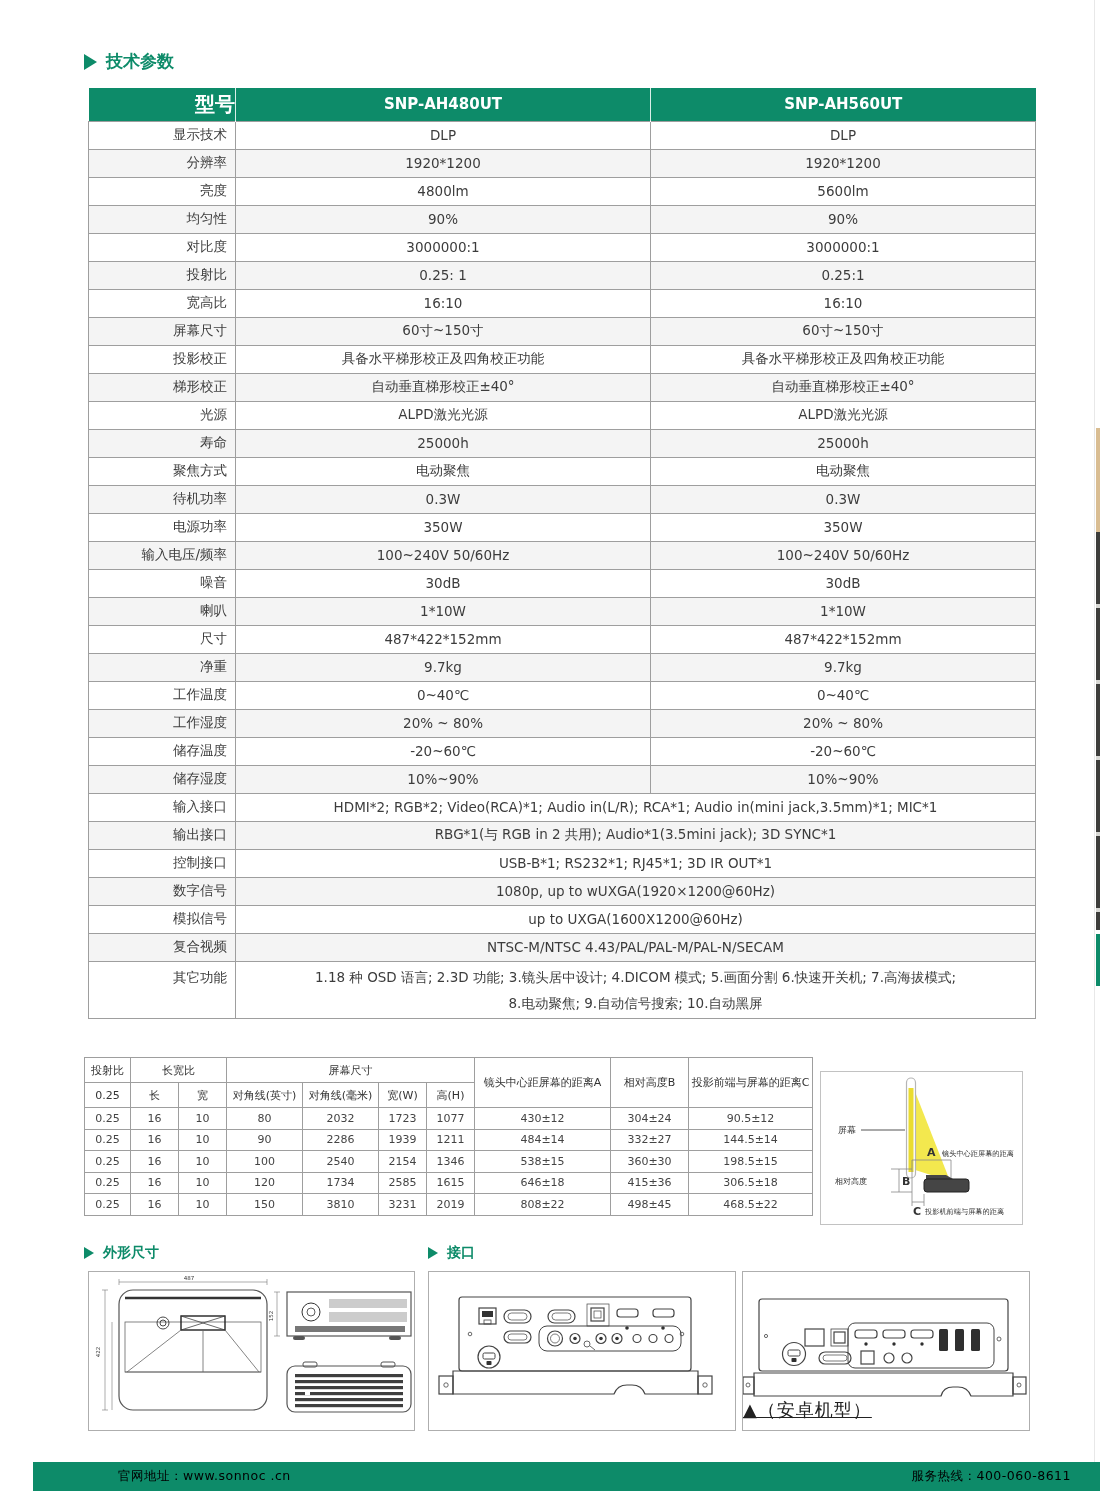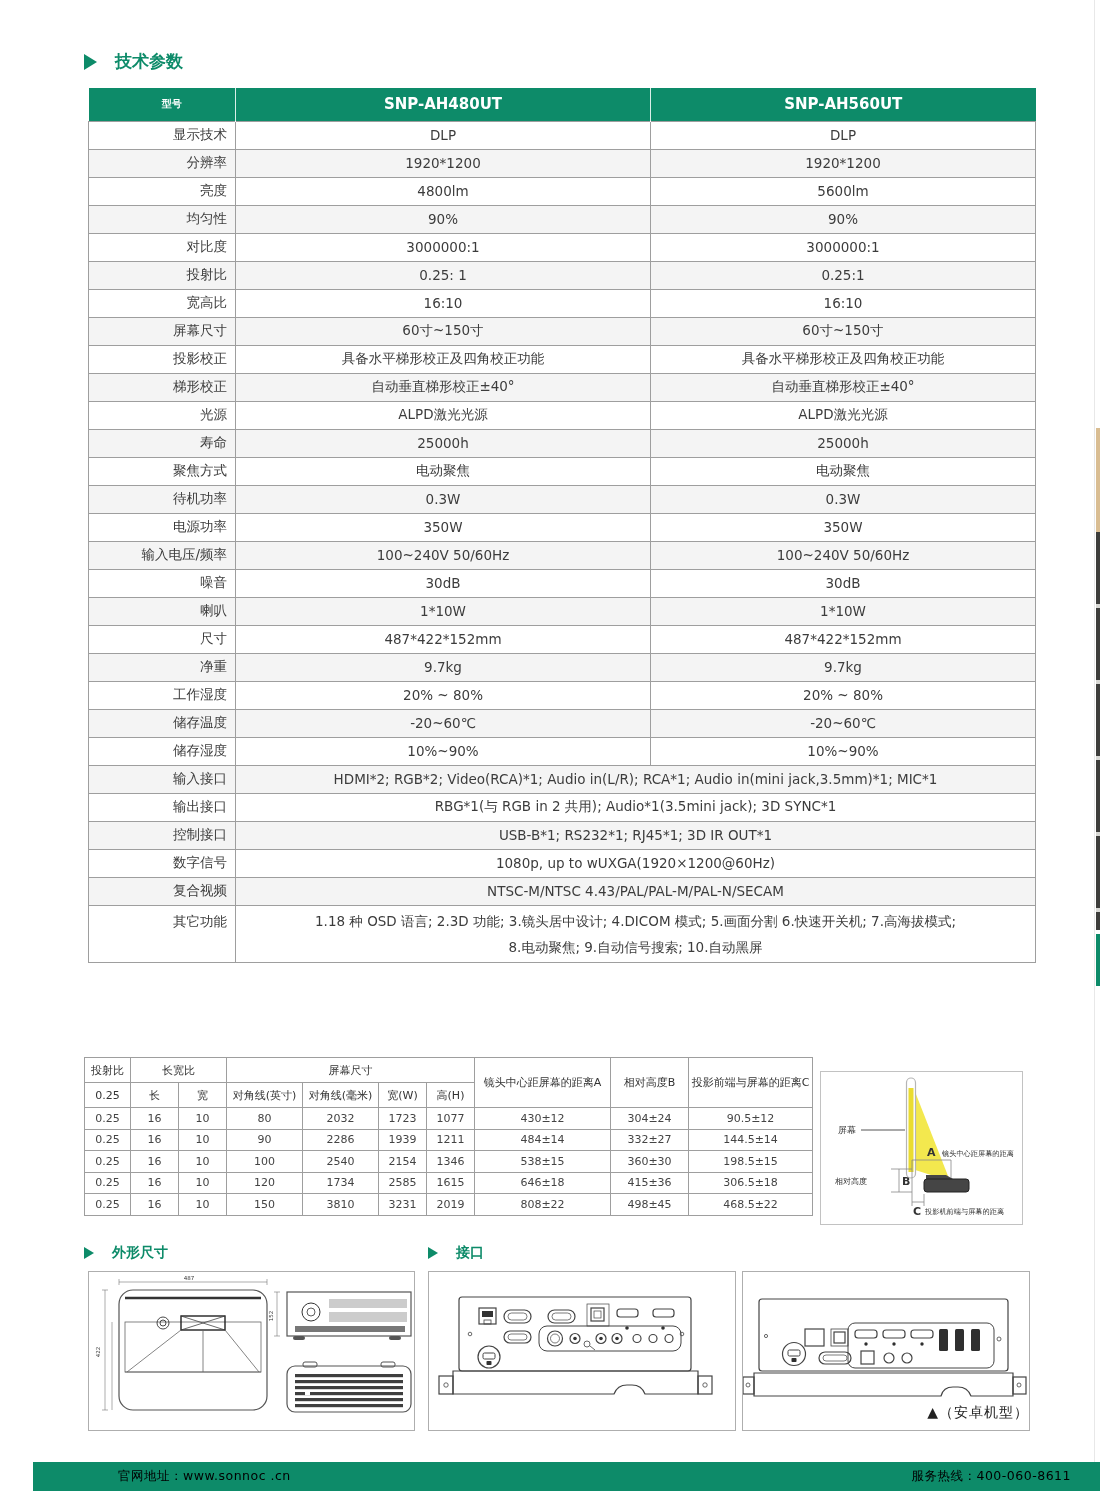--- a/index.html
+++ b/index.html
@@ -1,46 +1,46 @@
 <!DOCTYPE html>
 <html><head>
 <meta charset="utf-8">
 <style>
   * { box-sizing: border-box; margin: 0; padding: 0; }
   body { background:#ffffff; font-family:"DejaVu Sans","Liberation Sans",sans-serif; color:#3c3c3c; }
   .page { position:relative; width:1100px; height:1491px; background:#fff; overflow:hidden; }
 
   
-  .sec-title { position:absolute; display:flex; align-items:center; gap:18px; color:#0d8b69; font-weight:bold; }
+  .sec-title { position:absolute; display:flex; align-items:center; gap:9px; color:#0d8b69; font-weight:bold; }
   .sec-title.big { font-size:17px; }
   .sec-title.small { font-size:14px; }
   .tri { width:0; height:0; border-top:8px solid transparent; border-bottom:8px solid transparent; border-left:13px solid #0d8b69; }
   .tri.sm { border-top:6px solid transparent; border-bottom:6px solid transparent; border-left:10px solid #0d8b69; }
 
   
   table.spec { position:absolute; left:88px; top:88px; width:947px; border-collapse:collapse; table-layout:fixed; }
   table.spec thead th { background:#0d8b69; color:#fff; height:33px; font-size:15px; font-weight:bold; border-left:1px solid rgba(255,255,255,.85); }
-  table.spec thead th:first-child { border-left:none; text-align:center; padding-left:20px; font-size:10px; }
+  table.spec thead th:first-child { border-left:none; text-align:right; padding-left:20px; font-size:20px; }
   table.spec td { border:1px solid #9e9e9e; height:28px; font-size:13.5px; text-align:center; padding:2px 8px; }
   table.spec td.lbl { text-align:right; padding-left:20px; font-size:13.5px; }
   table.spec tbody tr:nth-child(even) { background:#f4f4f4; }
   table.spec td.top { vertical-align:top; padding-top:7px;padding-left:12px; }
   table.spec .feat-line { line-height:26px; }
 
   
   table.dist { position:absolute; left:84px; top:1057px; width:728px; border-collapse:collapse; table-layout:fixed; background:#fff; }
   table.dist th { border:1px solid #9e9e9e; font-weight:normal; font-size:11px; color:#333; height:25px; padding:1px 2px; text-align:center; }
   table.dist td { border:1px solid #9e9e9e; font-size:11px; color:#444; height:21.5px; text-align:center; padding:1px 2px; }
 
   .box { position:absolute; border:1px solid #aeaeae; background:#fff; }
   .diagram-box { left:820px; top:1059px; width:203px; height:154px; border:1px solid #c2c2c2;margin-top:12px; }
   .dims-box { left:88px; top:1271px; width:327px; height:160px; }
   .io1-box { left:428px; top:1271px; width:308px; height:160px; }
   .io2-box { left:742px; top:1271px; width:288px; height:160px; }
-  .io-caption { position:absolute; left:0; right:0; bottom:8px; text-align:right; font-size:14px; color:#222; letter-spacing:1px; }
+  .io-caption { position:absolute; left:0; right:0; bottom:8px; text-align:left; font-size:18px; color:#222; letter-spacing:1px;text-decoration:underline; }
 
   svg text { font-family:"DejaVu Sans","Liberation Sans",sans-serif; fill:#333; }
 
   
   .footer { position:absolute; left:0; top:1462px; width:1100px; height:29px; background:#0d8b69; color:#000000; display:flex; align-items:center; justify-content:space-between; padding:0 62px 0 85px; font-size:12.5px; letter-spacing:.5px;margin-left:33px; }
 
   
   .edge { position:absolute; }
   .edge-line { left:1094px; top:0; width:1px; height:1491px; background:#e8e8e8; }
   .edge-tan { left:1096px; top:428px; width:4px; height:104px; background:#d9bd92; }
@@ -165,20 +165,25 @@
           <td class="lbl">尺寸</td>
           <td class="val">487*422*152mm</td>
           <td class="val">487*422*152mm</td>
         </tr>
         <tr>
           <td class="lbl">净重</td>
           <td class="val">9.7kg</td>
           <td class="val">9.7kg</td>
         </tr>
         <tr>
+          <td class="lbl">工作温度</td>
+          <td class="val">0~40℃</td>
+          <td class="val">0~40℃</td>
+        </tr>
+        <tr>
           <td class="lbl">工作湿度</td>
           <td class="val">20% ~ 80%</td>
           <td class="val">20% ~ 80%</td>
         </tr>
         <tr>
           <td class="lbl">储存温度</td>
           <td class="val">-20~60℃</td>
           <td class="val">-20~60℃</td>
         </tr>
         <tr>
@@ -194,20 +199,24 @@
           <td class="lbl">输出接口</td>
           <td class="val" colspan="2">RBG*1(与 RGB in 2 共用);  Audio*1(3.5mini jack);  3D SYNC*1</td>
         </tr>
         <tr>
           <td class="lbl">控制接口</td>
           <td class="val" colspan="2">USB-B*1;  RS232*1;  RJ45*1;  3D IR OUT*1</td>
         </tr>
         <tr>
           <td class="lbl">数字信号</td>
           <td class="val" colspan="2">1080p, up to wUXGA(1920×1200@60Hz)</td>
+        </tr>
+        <tr>
+          <td class="lbl">模拟信号</td>
+          <td class="val" colspan="2">up to UXGA(1600X1200@60Hz)</td>
         </tr>
         <tr>
           <td class="lbl">复合视频</td>
           <td class="val" colspan="2">NTSC-M/NTSC 4.43/PAL/PAL-M/PAL-N/SECAM</td>
         </tr>
         <tr>
           <td class="lbl top">其它功能</td>
           <td class="val" colspan="2" style="height: 56px;">
             <div class="feat-line">1.18 种 OSD 语言; 2.3D 功能; 3.镜头居中设计; 4.DICOM 模式; 5.画面分割 6.快速开关机; 7.高海拔模式;</div>
             <div class="feat-line">8.电动聚焦;  9.自动信号搜索;  10.自动黑屏</div>

